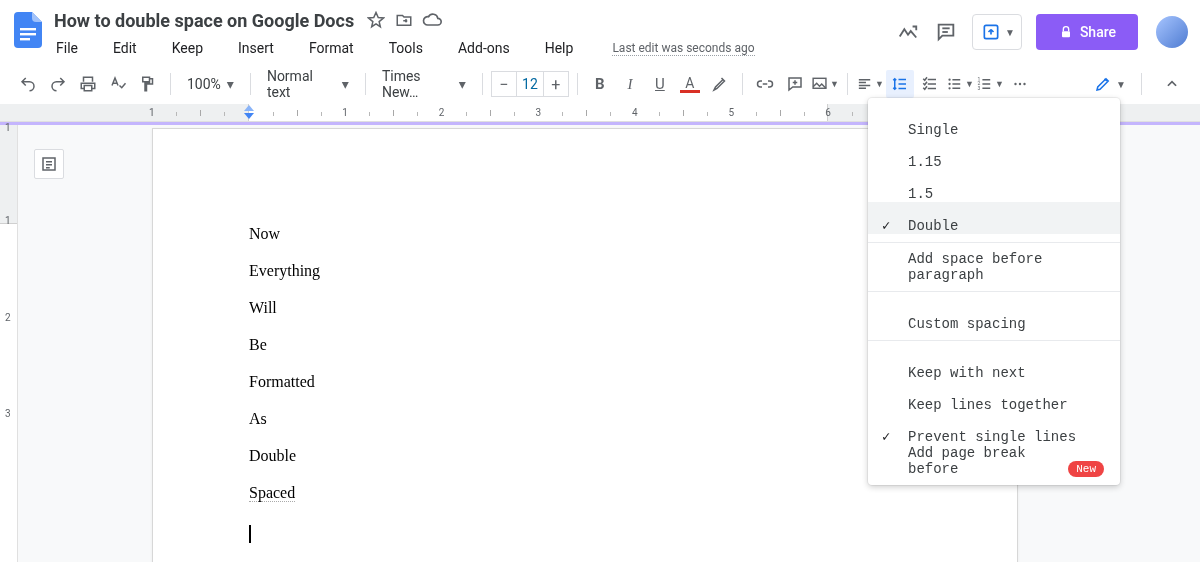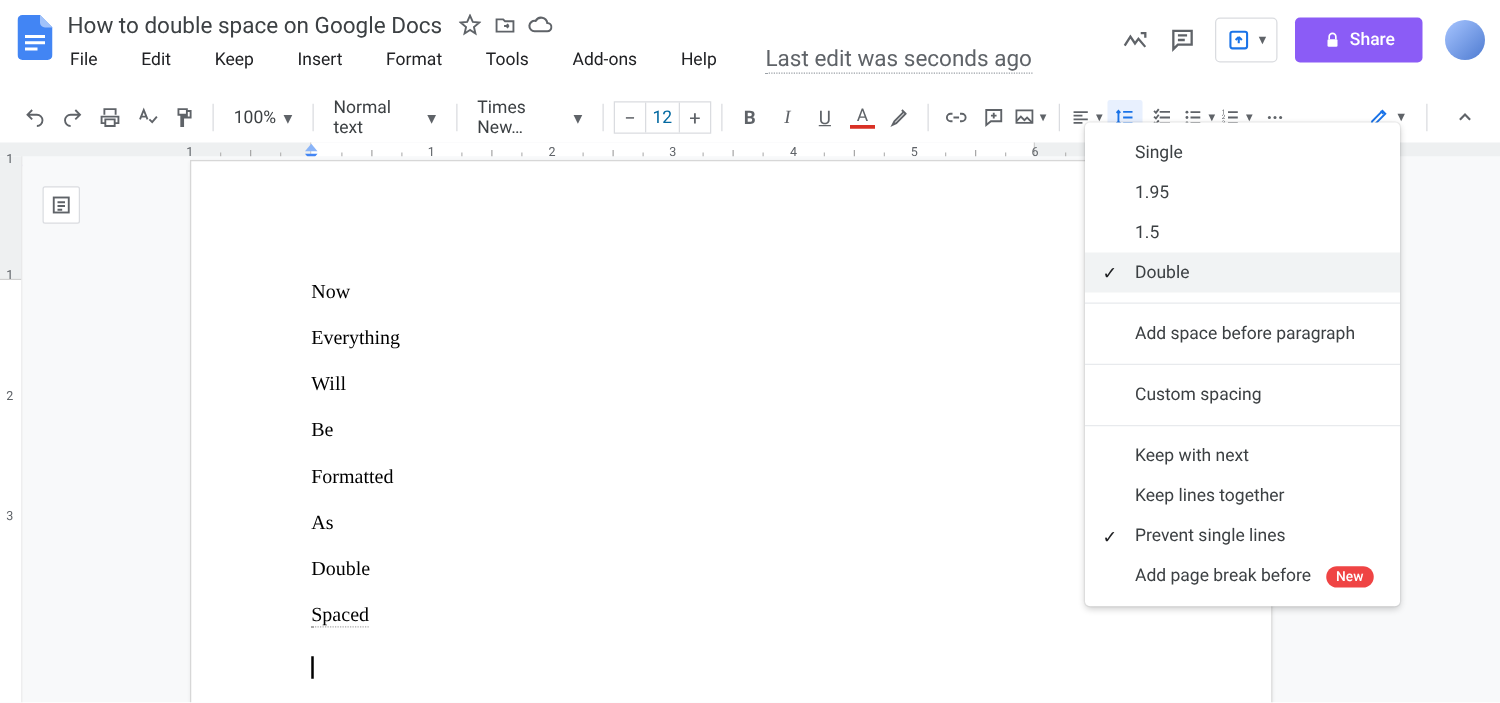--- a/index.html
+++ b/index.html
@@ -3,34 +3,34 @@
 <meta charset="utf-8">
 <style>
   * { box-sizing: border-box; }
   html, body { margin:0; padding:0; font-family: "Google Sans", Roboto, Arial, sans-serif; background:#fff; color:#202124; }
   body { width:1200px; height:562px; overflow:hidden; position:relative; }
 
   
   .header { display:flex; align-items:flex-start; padding:8px 12px 0 8px; }
   .logo { width:40px; height:40px; display:flex; align-items:center; justify-content:center; margin-top:2px; }
   .title-block { flex:1; min-width:0; }
-  .title-row { display:flex; align-items:center; gap:4px; height:24px; }
+  .title-row { display:flex; align-items:center; gap:4px; height:24px;font-weight:bold; }
   .doc-title { font-size:18px; color:#3c4043; padding:2px 6px; white-space:nowrap; }
   .title-icon { width:24px; height:24px; display:flex; align-items:center; justify-content:center; color:#5f6368; }
   .menu-row { display:flex; align-items:center; gap:19px; height:28px; margin-top:2px; }
   .menu-item { font-size:14px; color:#202124; padding:4px 8px; border-radius:4px; cursor:pointer; }
-  .last-edit { font-size:18px; color:#5f6368; margin-left:12px; border-bottom:1px dotted #9aa0a6; cursor:pointer; }
+  .last-edit { font-size:12px; color:#5f6368; margin-left:12px; border-bottom:1px dotted #9aa0a6; cursor:pointer; }
   .header-right { display:flex; align-items:center; gap:14px; margin-left:auto; padding-top:6px; }
   .hr-icon { width:24px; height:24px; display:flex; align-items:center; justify-content:center; color:#5f6368; cursor:pointer; }
   .present-btn { display:flex; align-items:center; gap:4px; border:1px solid #dadce0; height:36px; padding:0 6px 0 8px; border-radius:4px; }
   .share-btn { display:flex; align-items:center; gap:6px; background:#8b5cf6; color:#fff; font-weight:500; height:36px; padding:0 22px; border-radius:4px; font-size:14px; }
   .avatar { width:32px; height:32px; border-radius:50%; background:linear-gradient(135deg,#a7c5ff,#4e7bd1); margin-left:4px; }
 
   
-  .toolbar-wrap { border-bottom:1px solid #c4b5fd; margin-top:12px; position:relative; }
+  .toolbar-wrap { border-bottom:3px solid #c4b5fd; margin-top:2px; position:relative; }
   .toolbar { display:flex; align-items:center; height:40px; padding:0 14px; gap:2px; }
   .tb-btn { width:28px; height:28px; display:flex; align-items:center; justify-content:center; color:#5f6368; border-radius:2px; cursor:pointer; }
   .tb-btn.active { background:#e8f0fe; color:#1a73e8; }
   .tb-sep { width:1px; height:22px; background:#dadce0; margin:0 6px; }
   .tb-combo { display:flex; align-items:center; gap:6px; height:28px; padding:0 8px; font-size:14px; color:#3c4043; cursor:pointer; border-radius:2px; }
   .tb-combo .chev { color:#5f6368; }
   .font-size-box { display:flex; align-items:center; height:26px; border:1px solid #dadce0; }
   .fs-btn { width:24px; height:24px; display:flex; align-items:center; justify-content:center; color:#5f6368; cursor:pointer; font-size:16px; }
   .fs-val { width:28px; text-align:center; font-size:14px; color:#0369a1; border-left:1px solid #dadce0; border-right:1px solid #dadce0; height:24px; line-height:24px;}
   .text-color-btn { display:flex; flex-direction:column; align-items:center; width:24px; }
@@ -60,21 +60,21 @@
   .canvas-area { position:absolute; left:18px; right:0; top:125px; bottom:0; background:#f8f9fa; overflow:hidden; }
   .page { position:absolute; left:134px; top:3px; width:866px; height:1120px; background:#fff; border:1px solid #d7d7d7; box-shadow:0 1px 3px rgba(0,0,0,.06);}
   .page-content { position:absolute; top:96px; left:96px; right:96px; font-family:"Times New Roman", Times, serif; font-size:16px; color:#000; }
   .page-content .line { height:37px; }
   .spaced-underline { border-bottom:1px dotted #aaa; display:inline; }
   .cursor { width:1.5px; height:18px; background:#000; margin-top:4px; }
   .outline-btn { position:absolute; left:16px; top:24px; width:30px; height:30px; border:1px solid #dadce0; border-radius:2px; display:flex;align-items:center;justify-content:center;color:#5f6368; background:#fff; }
 
   
   .dropdown { position:absolute; top:98px; left:868px; width:252px; background:#fff; border-radius:4px; box-shadow:0 2px 6px rgba(0,0,0,.2), 0 0 0 1px rgba(0,0,0,.05); padding:8px 0; z-index:20; font-size:14px; color:#3c4043;}
-  .dd-item { display:flex; align-items:center; height:32px; padding:0 16px 0 40px; position:relative; cursor:pointer;}
+  .dd-item { display:flex; align-items:flex-end; height:32px; padding:0 16px 0 40px; position:relative; cursor:pointer;font-family:Liberation Mono, monospace;}
   .dd-item.sel { background:#f1f3f4; font-weight:400; }
   .dd-item .check { position:absolute; left:14px; color:#202124; }
   .dd-sep { height:1px; background:#e8eaed; margin:8px 0; }
   .dd-badge { background:#ef4444; color:#fff; font-size:11px; font-weight:500; padding:2px 8px; border-radius:10px; margin-left:12px; }
 
   svg { display:block; }
 </style>
 </head>
 <body>
 
@@ -391,21 +391,21 @@
         <div class="cursor"></div>
       </div>
   </div>
 </div>
 
 <div class="dropdown" id="dd">
     <div class="dd-item">
       <span>Single</span>
     </div>
     <div class="dd-item">
-      <span>1.95</span>
+      <span>1.15</span>
     </div>
     <div class="dd-item">
       <span>1.5</span>
     </div>
     <div class="dd-item sel">
       <span class="check">✓</span>
       <span>Double</span>
     </div>
     <div class="dd-sep"></div>
     <div class="dd-item">

